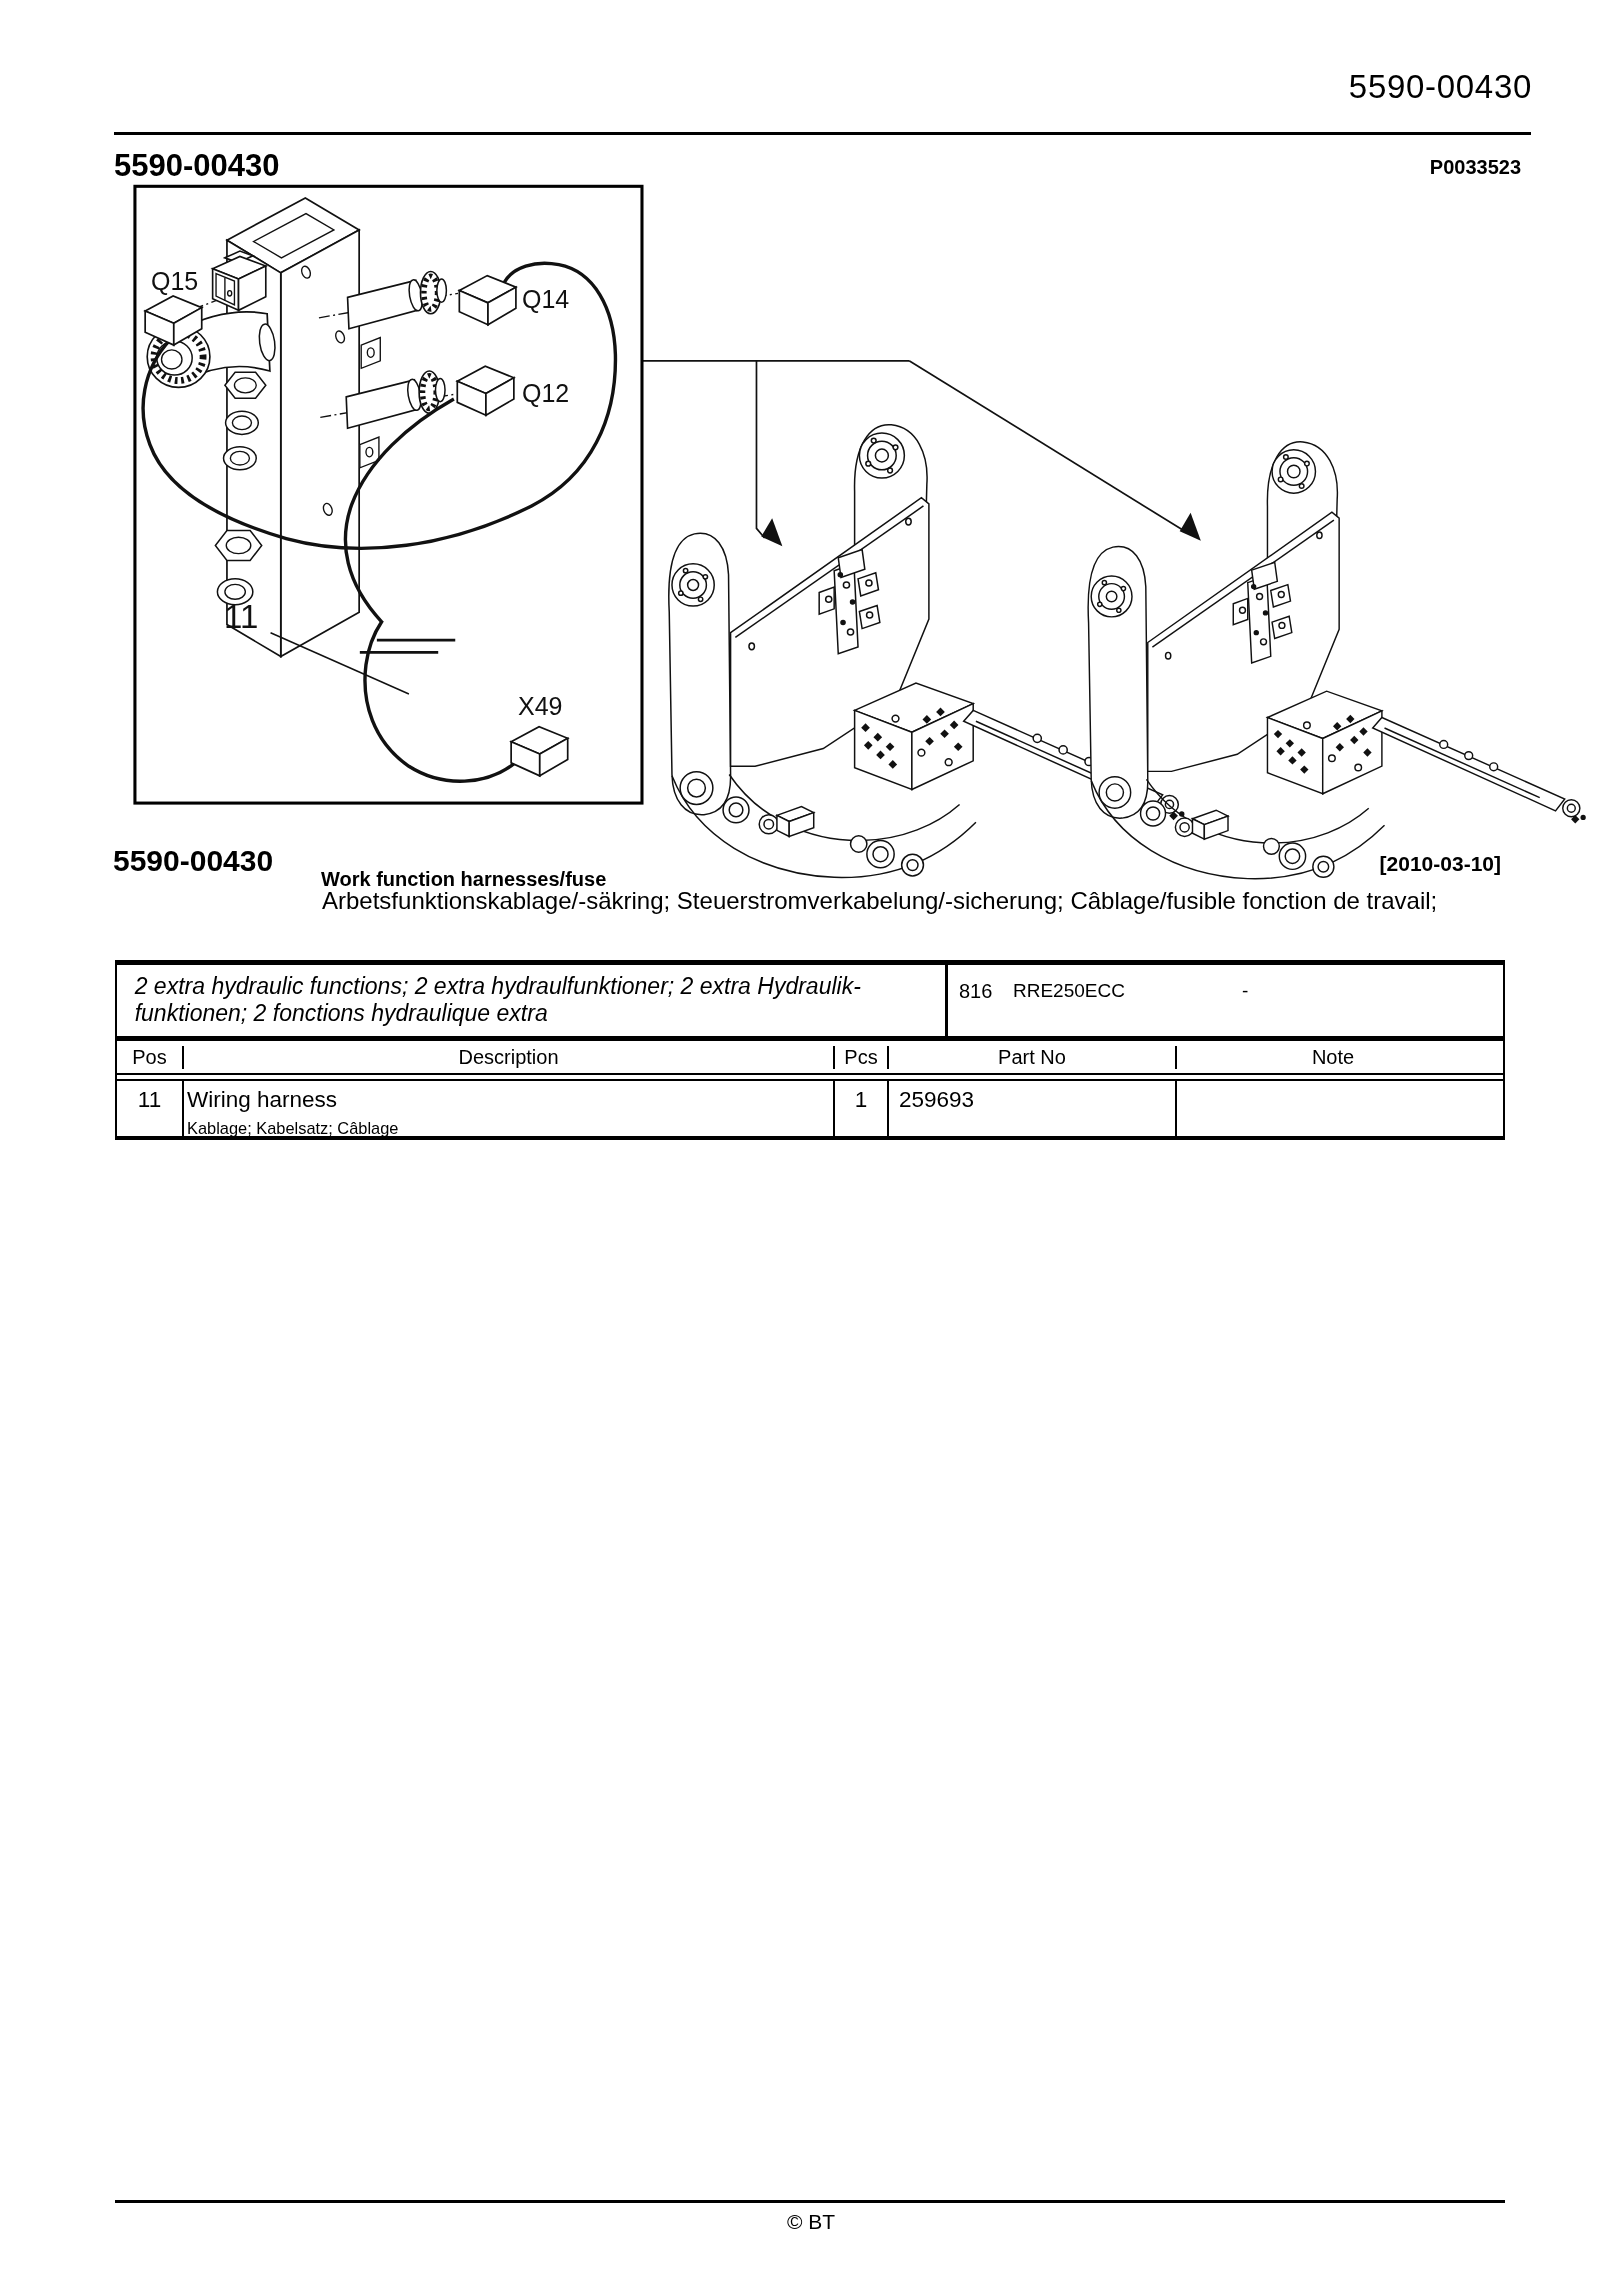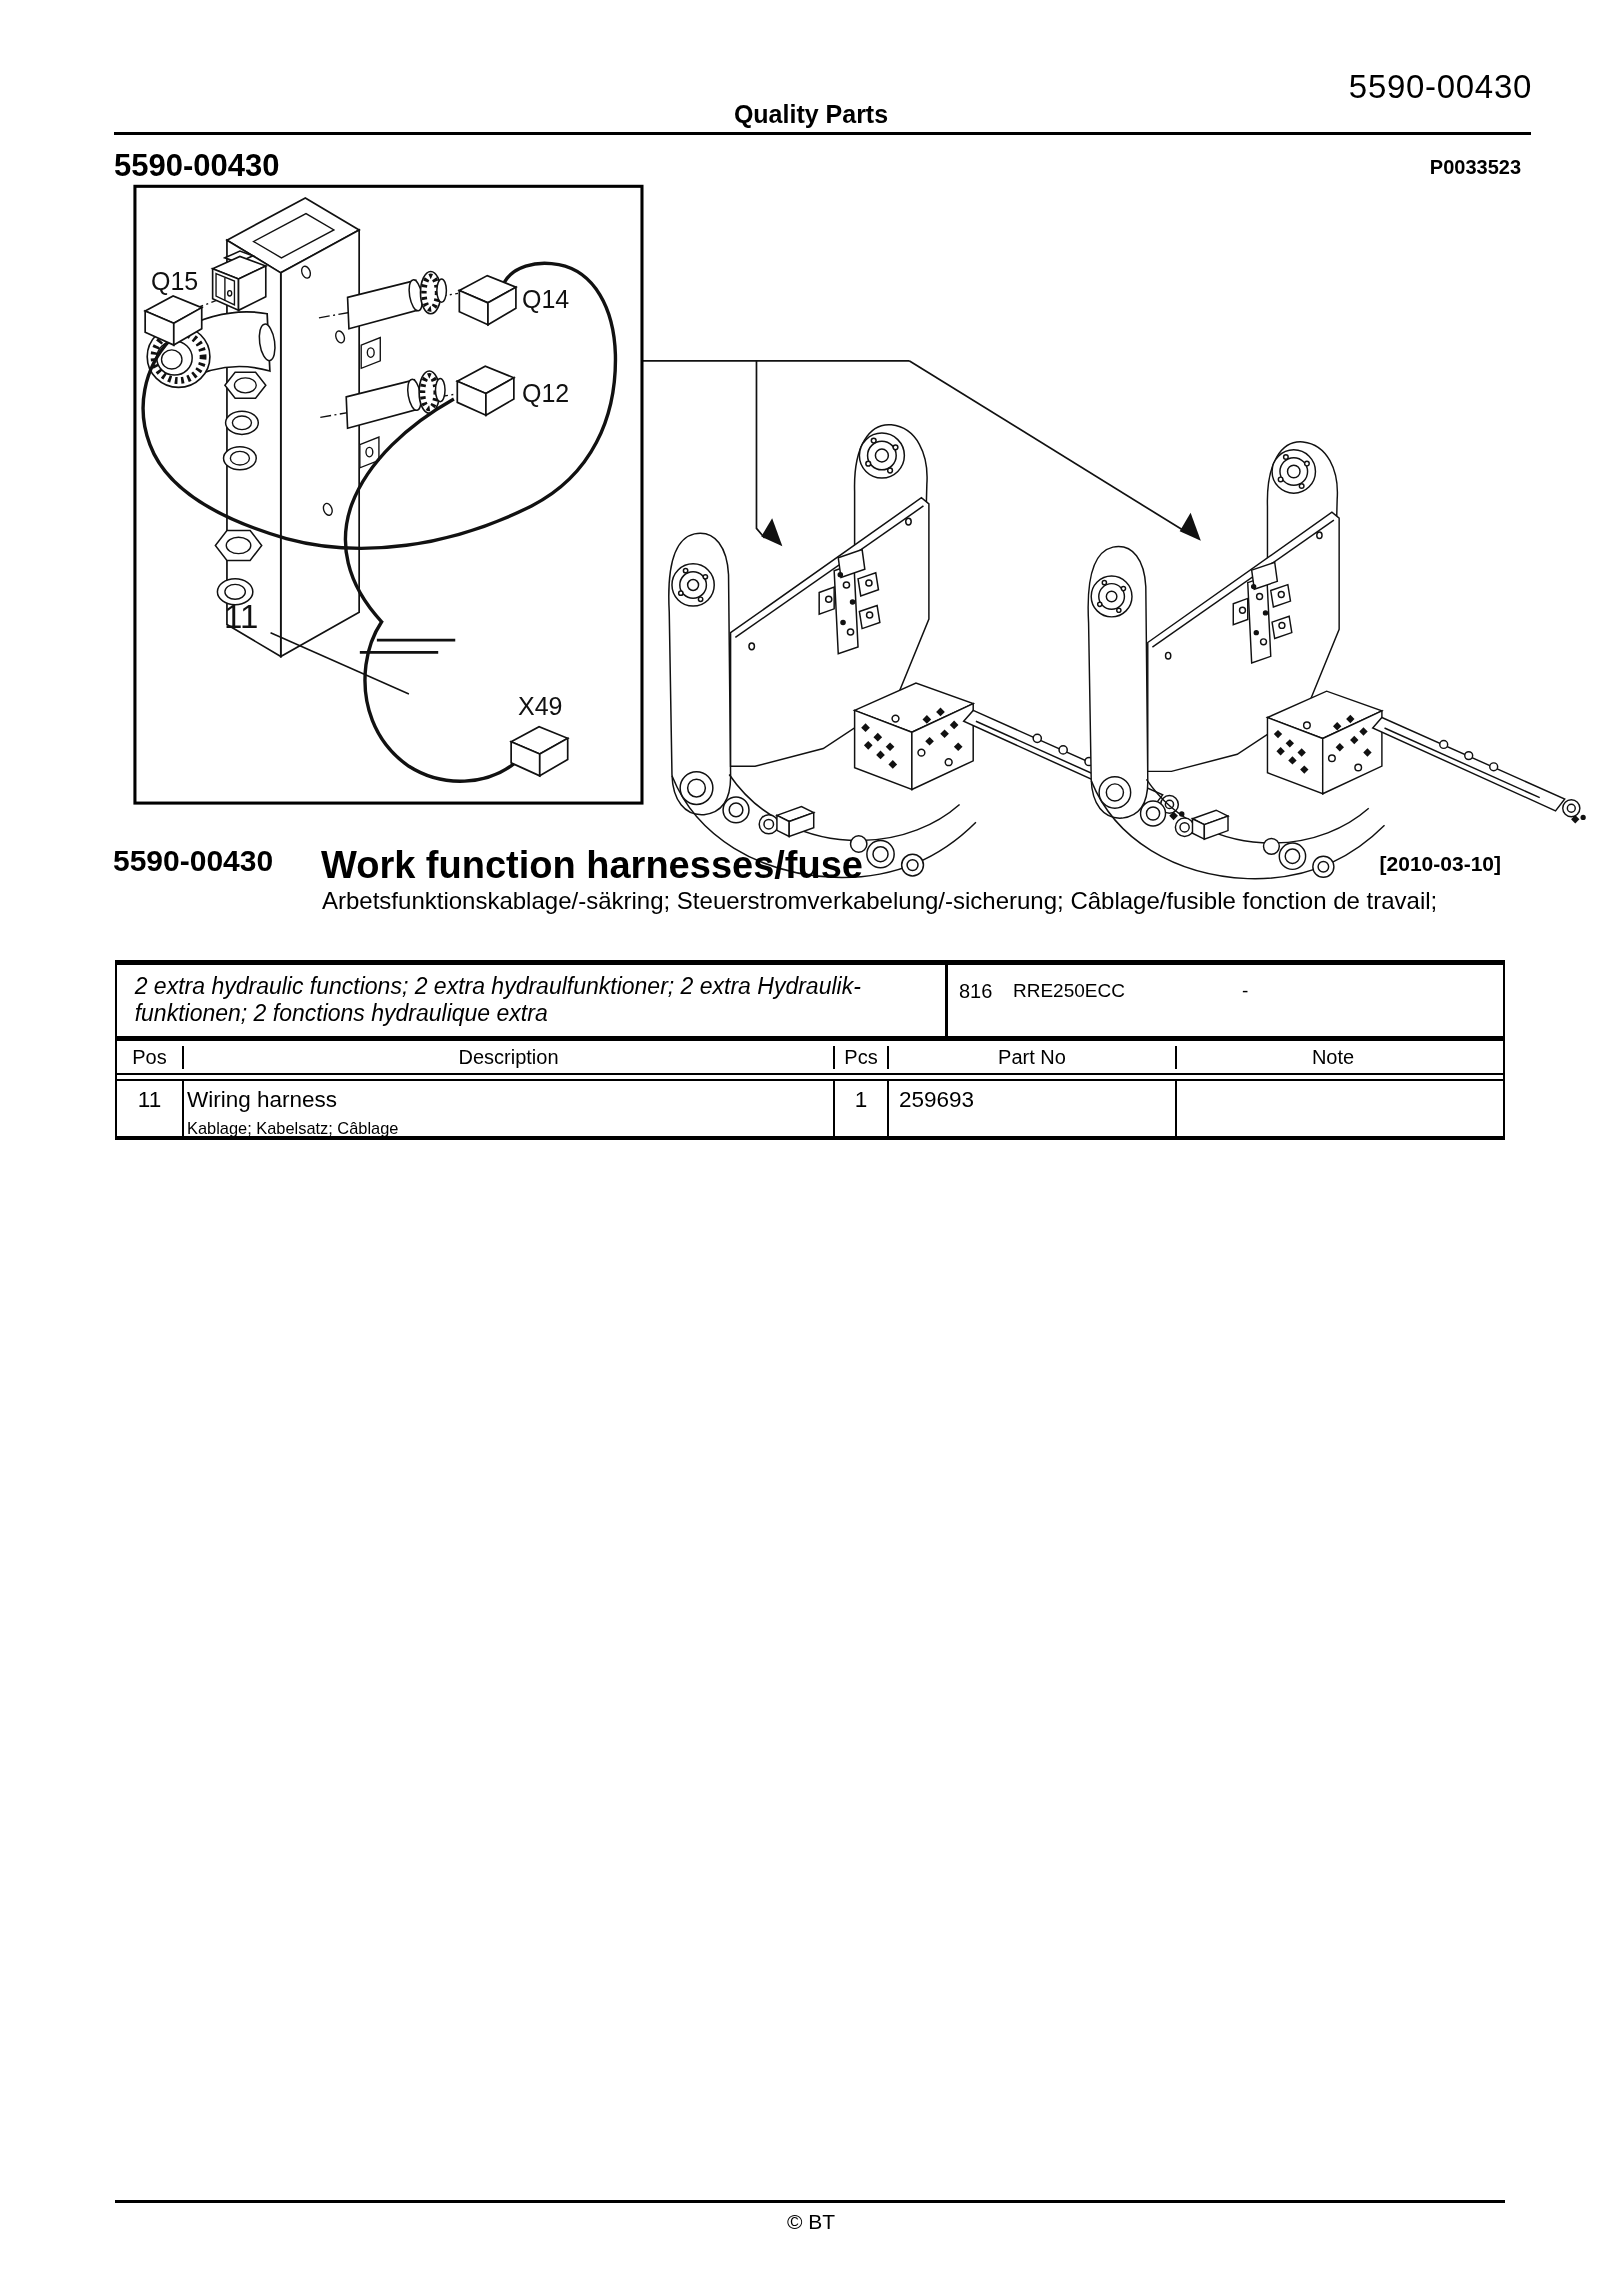--- a/index.html
+++ b/index.html
@@ -14,21 +14,21 @@
   .hdr-docnum { top:68px; right:90px; font-size:33px; font-weight:400; letter-spacing:0.7px; }
   .rule-top { top:132px; left:114px; width:1417px; height:3.4px; background:#000; }
   .secnum-left { top:148px; left:114px; font-size:31px; font-weight:bold; }
   .fig-ref { top:156px; right:101px; font-size:20px; font-weight:bold; }
   
   #figure-svg { top:0; left:0; }
   .fig-label { position:absolute; font-size:25px; color:#111; }
   .fig-label.pos11 { font-size:33px; }
   
   .sec-num   { top:844px; left:113px;  font-size:30px; font-weight:bold; }
-  .sec-title { top:844px; left:321px;  font-size:38px; font-weight:bold; }
+  .sec-title { top:868px; left:321px;  font-size:20px; font-weight:bold; }
   .sec-date  { top:852px; right:121px; font-size:21px; font-weight:bold; }
   .sec-sub   { top:883px; left:322px; width:1189px; font-size:24px; line-height:1.48; }
   
   .crit-box { top:960px; left:115px; width:1390px; height:78px;
     border:2.7px solid #000; border-top-width:5.5px; }
   .crit-div { position:absolute; top:0; bottom:0; left:828px; width:2.7px; background:#000; }
   .crit-text { position:absolute; top:8.2px; left:17.7px; width:794px;
     font-style:italic; font-size:23px; line-height:1.16; }
   .crit-code  { position:absolute; top:15px; left:842px; font-size:20px; }
   .crit-model { position:absolute; top:15px; left:896px; font-size:19px; }
@@ -55,21 +55,20 @@
   .rule-bottom { top:2200px; left:115px; width:1390px; height:2.7px; background:#000; }
   .footer-copy { top:2210px; left:0; width:100%; text-align:center; font-size:21px; }
   svg .ln { stroke:#111; fill:none; }
   svg .wh { stroke:#111; fill:#fff; }
 </style>
 </head>
 <body>
 
 <div id="page">
 
-  <div class="abs hdr-center">Quality Parts</div>
   <div class="abs hdr-docnum">5590-00430</div>
   <div class="abs rule-top"></div>
   <div class="abs secnum-left">5590-00430</div>
   <div class="abs fig-ref">P0033523</div>
 
   <svg id="figure-svg" class="abs" width="1622" height="941" viewBox="0 0 2380 1380">
     <defs>
       <g id="cube">
         <path class="wh" stroke-width="2.5" d="M0,22 L41,0 L83,17 L42,40 Z"></path>
         <path class="wh" stroke-width="2.5" d="M0,22 L42,40 L42,72 L0,53 Z"></path>

